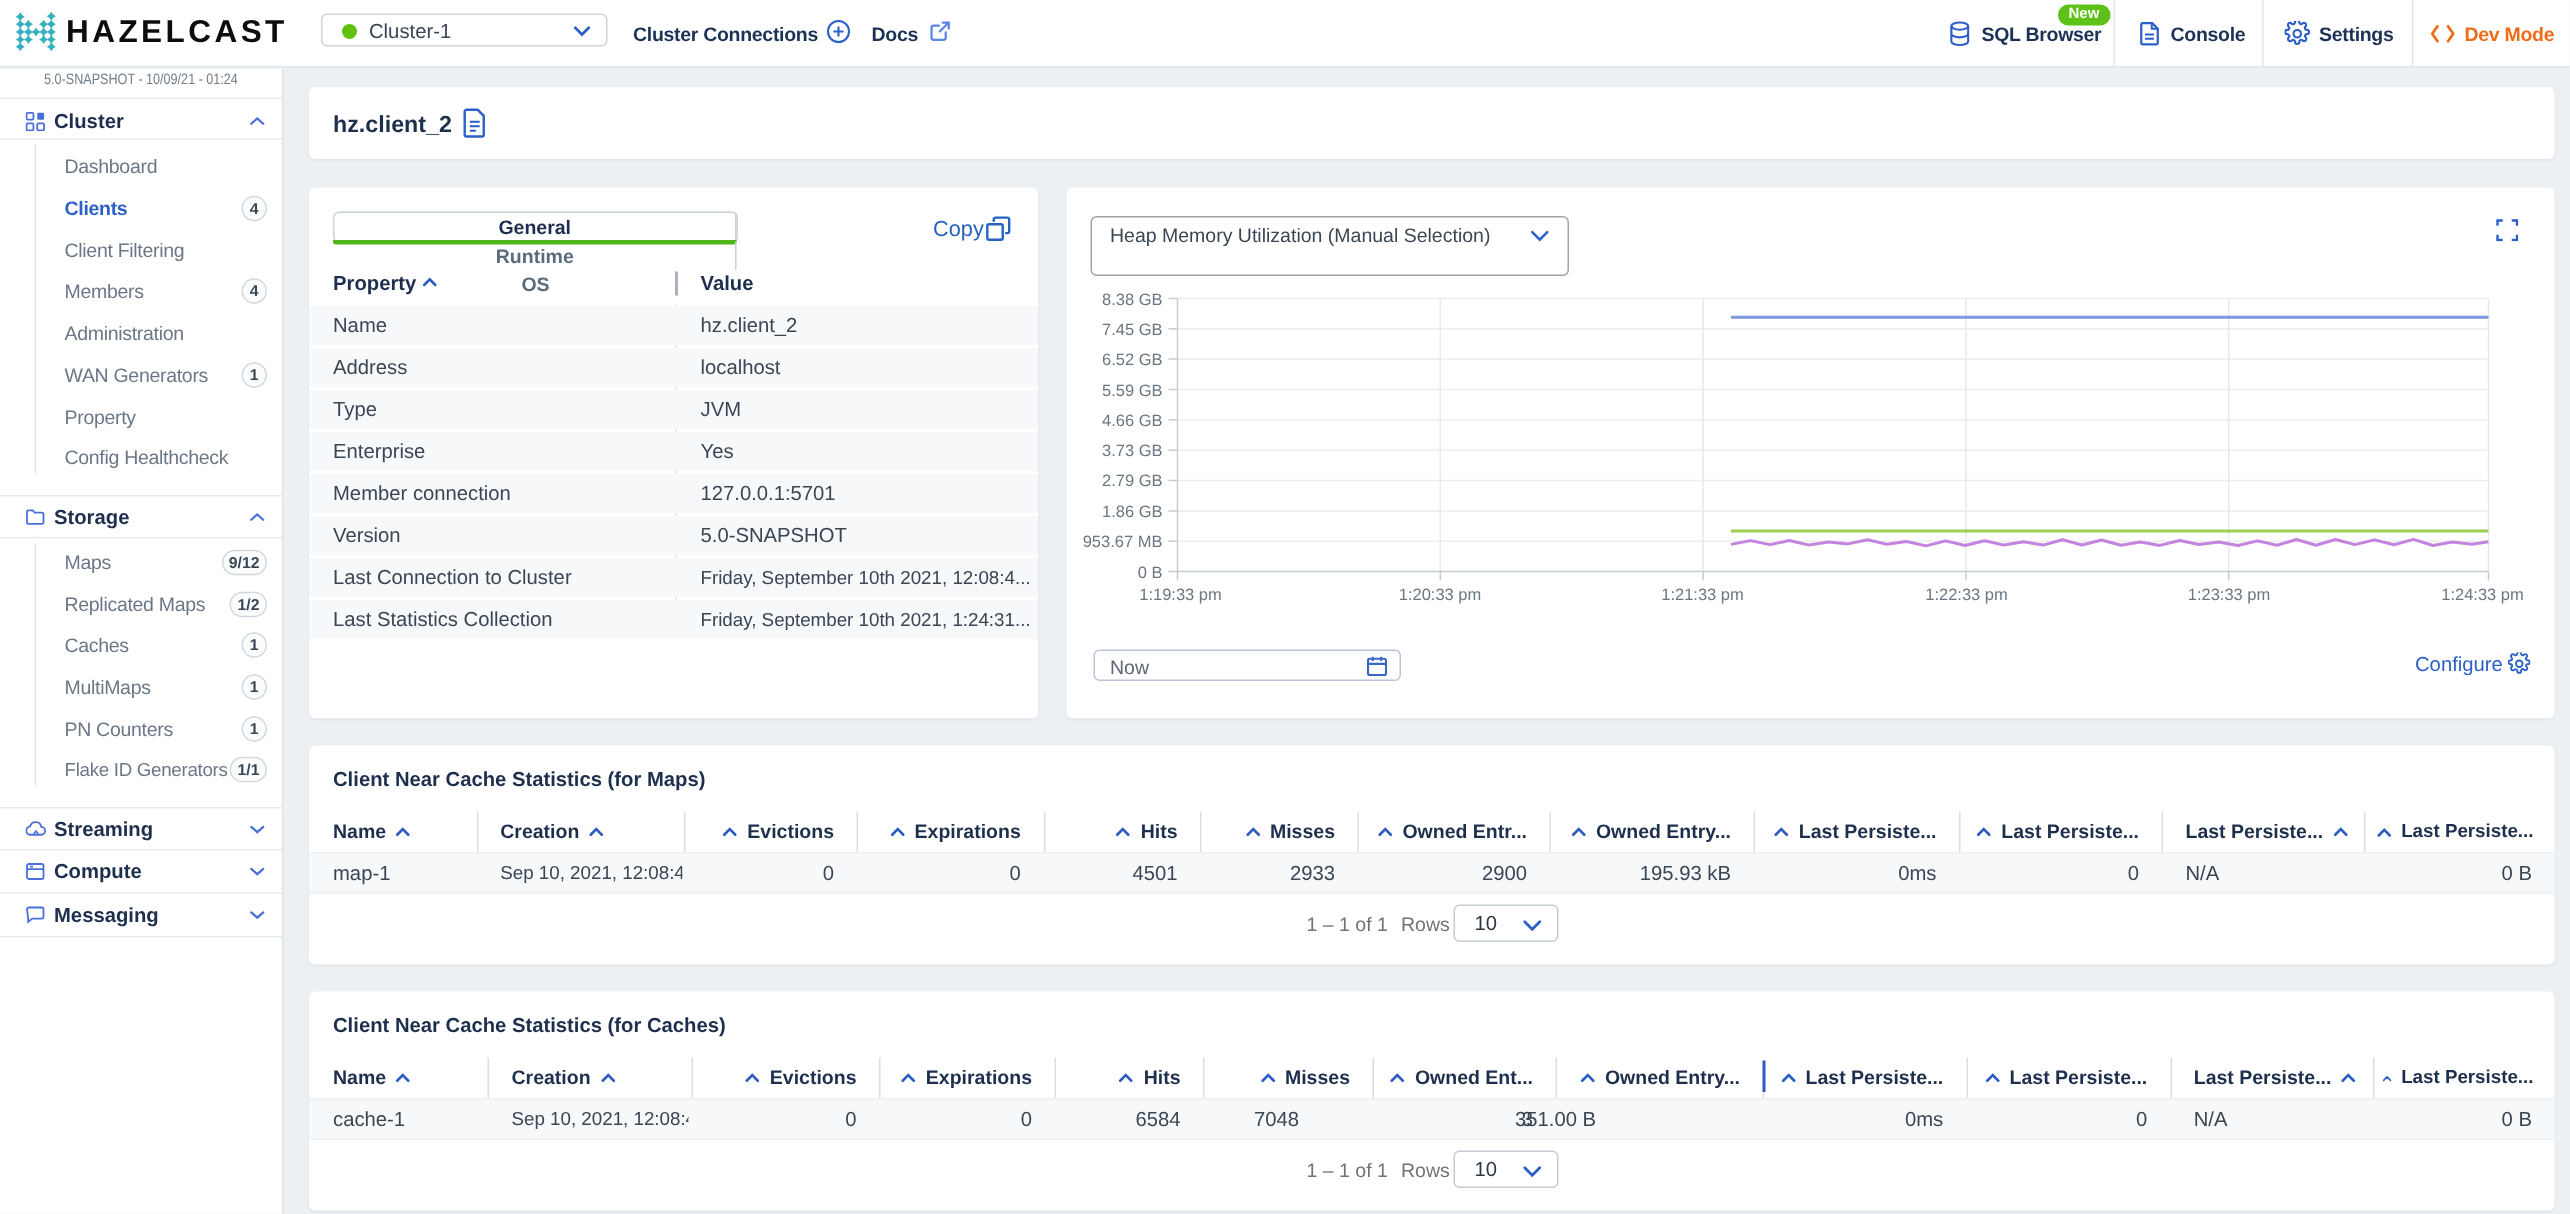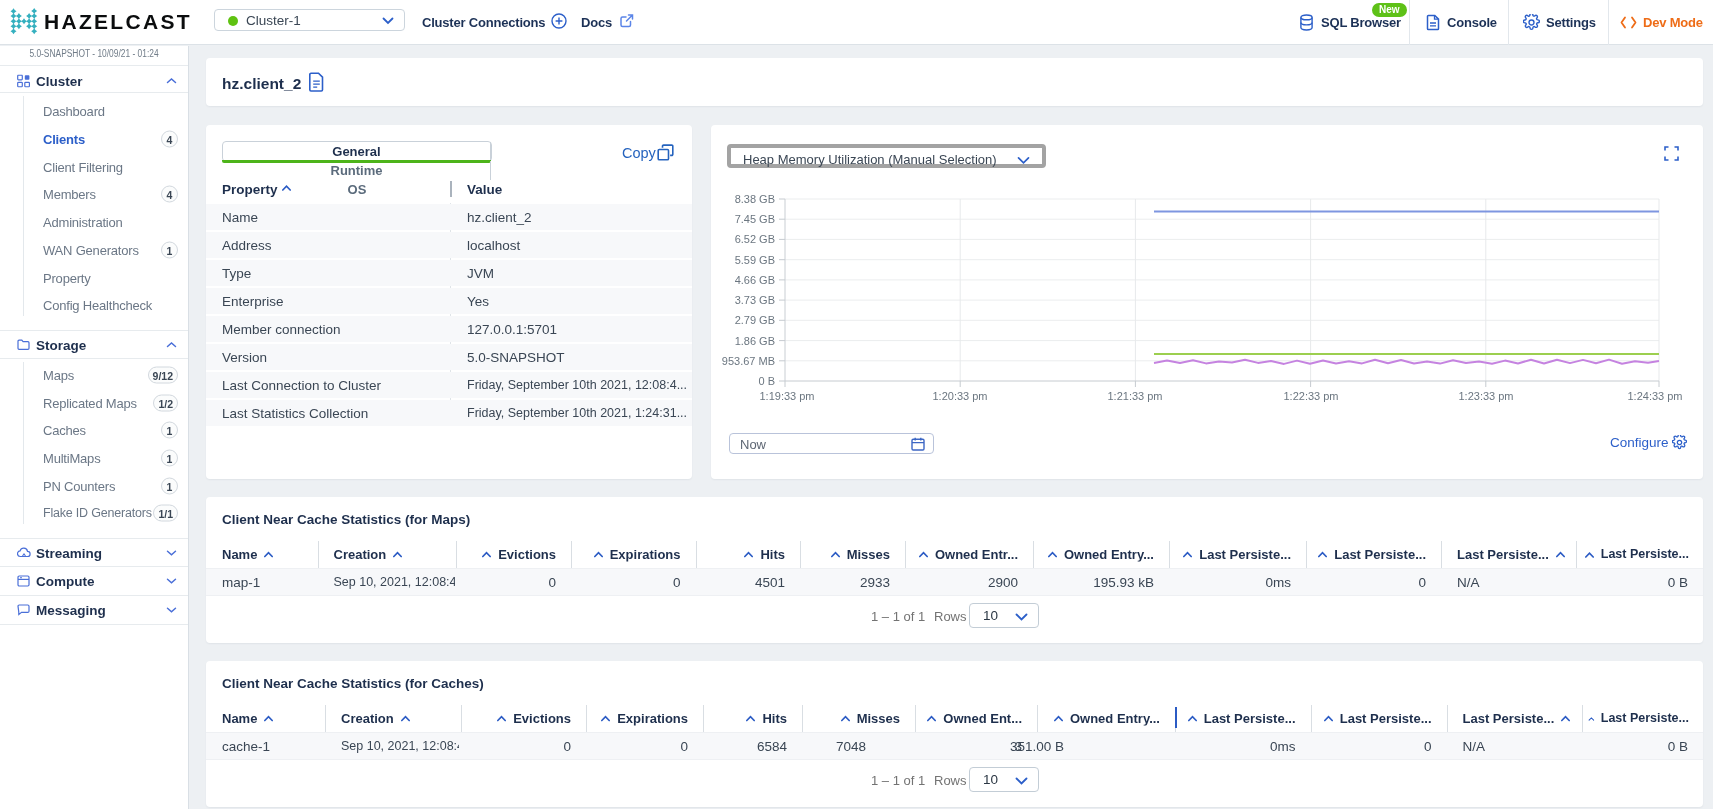--- a/index.html
+++ b/index.html
@@ -266,21 +266,21 @@
         <span class="k">Last Connection to Cluster</span>
         <span class="v" style="font-size:12.5px">Friday, September 10th 2021, 12:08:4...</span>
       </div>
     <div class="prow" style="top:274.5px">
         <span class="k">Last Statistics Collection</span>
         <span class="v" style="font-size:12.5px">Friday, September 10th 2021, 1:24:31...</span>
       </div>
   </div>
 
   <div class="card" style="left:711px;top:125px;width:992px;height:354px">
-    <div style="position:absolute;left:16px;top:19px;width:319px;height:24px;border:4px solid #a3a3a3;border-radius:4px">
+    <div style="position:absolute;left:16px;top:19px;width:319px;height:40px;border:1px solid #a3a3a3;border-radius:4px">
       <span style="position:absolute;left:12px;top:4px;font-size:13px;color:#3a4654">Heap Memory Utilization (Manual Selection)</span>
       <svg style="position:absolute;right:12px;top:8px" width="13" height="9" viewBox="0 0 13 9">
           <path d="M1.5 1.8 L6.5 6.8 L11.5 1.8" stroke="#2c5fc9" stroke-width="1.7" fill="none" stroke-linecap="round"></path>
         </svg>
     </div>
     <svg style="position:absolute;left:953px;top:21px" width="15" height="15" viewBox="0 0 15 15">
         <path d="M1 4.5 V1 h3.5 M10.5 1 H14 v3.5 M14 10.5 V14 h-3.5 M4.5 14 H1 v-3.5" stroke="#2c5fc9" stroke-width="1.6" fill="none"></path>
       </svg>
     <svg style="position:absolute;left:0;top:0" width="992" height="300" viewBox="0 0 992 300">
       <g stroke="#ebedee" stroke-width="1">

